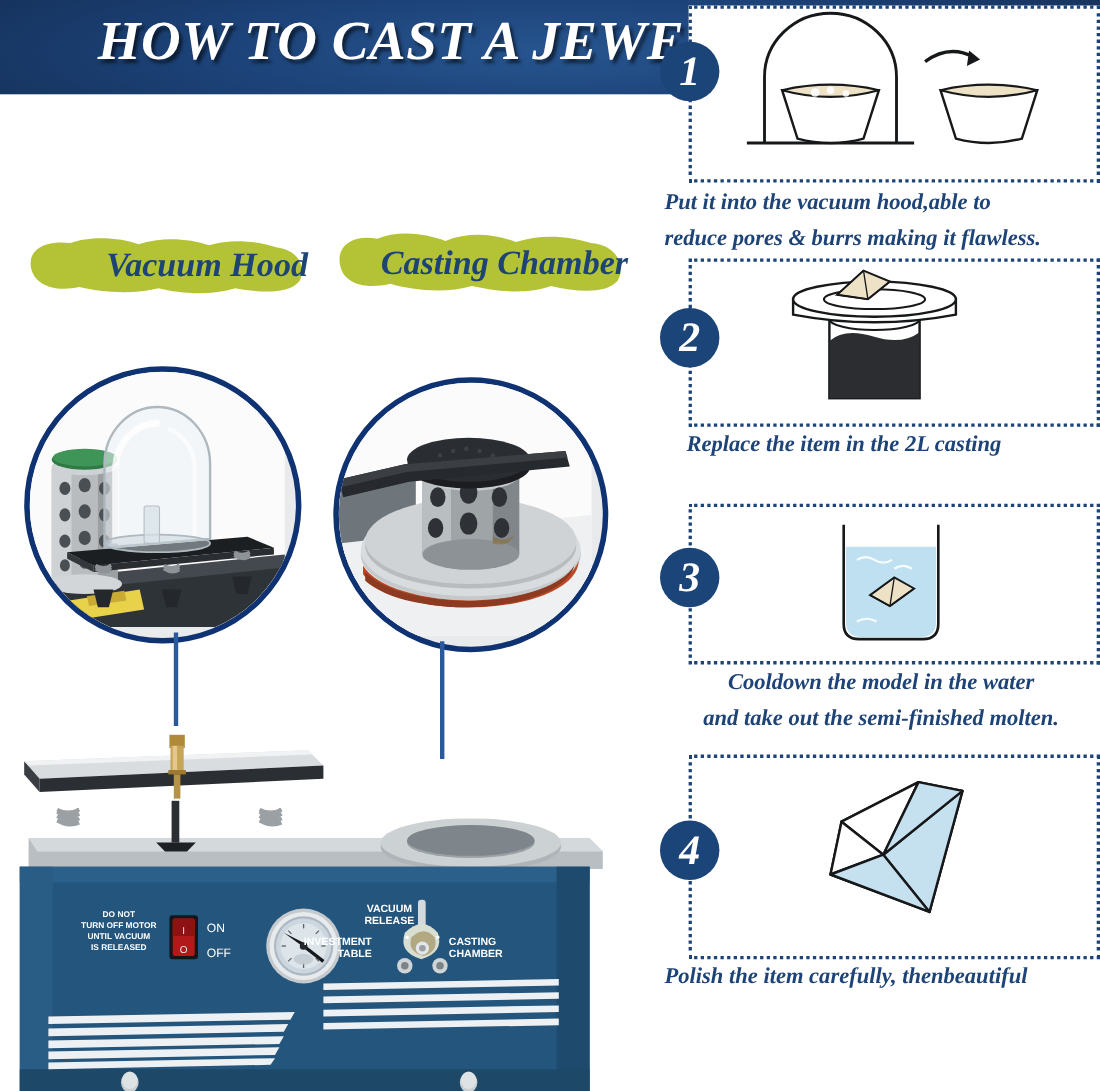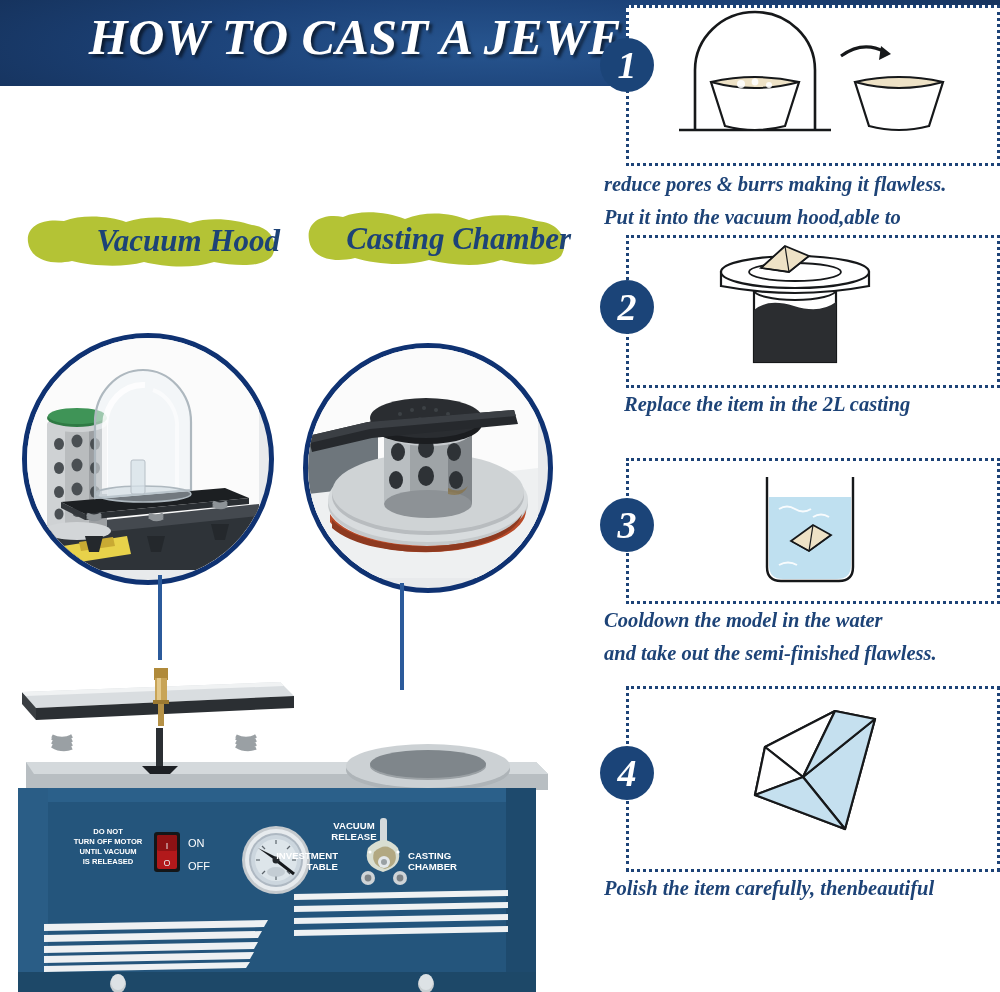--- a/index.html
+++ b/index.html
@@ -39,21 +39,21 @@
 
   
   .step{position:absolute;left:600px;width:398px;}
   .dbox{position:absolute;left:26px;border:3px dotted #1d4377;background:#fff;}
   .num{position:absolute;left:0;width:54px;height:54px;border-radius:50%;
        background:#1b4478;color:#fff;font-size:38px;font-weight:bold;font-style:italic;
        display:flex;align-items:center;justify-content:center;z-index:5;
        font-family:"Liberation Serif",serif;}
   .cap{position:absolute;left:4px;width:394px;color:#1d4377;
        font-size:20.5px;font-weight:bold;font-style:italic;line-height:1.62;}
-  .cap.ctr{}
+  .cap.ctr{text-align:center;}
 </style>
 </head>
 <body>
 
 <div class="banner">
   <div class="banner-inner"></div>
   <div class="banner-title">HOW TO CAST A JEWELRY MODEL</div>
 </div>
 
 <div class="hl" id="hl-hood">
@@ -331,22 +331,22 @@
           <circle cx="140" cy="77" r="3"></circle>
       </g>
       <path d="M212,48 q22,-16 44,-4" fill="none" stroke="#16181a" stroke-width="3"></path>
       <path d="M252,38 L262,46 L250,52 Z" fill="#16181a"></path>
       <path d="M226,74 L314,74 L300,118 Q270,126 240,118 Z" fill="#ffffff" stroke="#16181a" stroke-width="2.2"></path>
       <path d="M226,74 Q270,64 314,74 Q270,86 226,74 Z" fill="#eee2c6" stroke="#16181a" stroke-width="2"></path>
     </svg>
   </div>
   <div class="num" style="top:38px;">1</div>
   <div class="cap" style="top:168px;">
+    <div>Put it into the vacuum hood,able to</div>
     <div>reduce pores &amp; burrs making it flawless.</div>
-    <div>Put it into the vacuum hood,able to</div>
   </div>
 </div>
 
 <div class="step">
   <div class="dbox" style="top:235px;height:147px;width:368px;">
     <svg width="362" height="141" viewBox="0 0 362 141">
       <rect x="125" y="52" width="82" height="72" fill="#ffffff" stroke="#16181a" stroke-width="2.2"></rect>
       <path d="M125,72 q14,-12 40,-4 q26,8 42,-4 L207,124 L125,124 Z" fill="#2b2d30"></path>
       <ellipse cx="166" cy="52" rx="41" ry="10" fill="#ffffff" stroke="#16181a" stroke-width="2"></ellipse>
       <path d="M92,34 L240,34 L240,48 Q166,62 92,48 Z" fill="#ffffff" stroke="#16181a" stroke-width="2.2"></path>
@@ -379,21 +379,21 @@
       <g>
         <path d="M162,80 L184,64 L202,74 L180,90 Z" fill="#eee2c6" stroke="#16181a" stroke-width="1.8"></path>
         <path d="M162,80 L180,90 L202,74" fill="none" stroke="#16181a" stroke-width="1.3"></path>
         <path d="M184,64 L180,90" fill="none" stroke="#16181a" stroke-width="1.2"></path>
       </g>
     </svg>
   </div>
   <div class="num" style="top:498px;">3</div>
   <div class="cap ctr" style="top:604px;">
     <div>Cooldown the model in the water</div>
-    <div>and take out the semi-finished flawless.</div>
+    <div>and take out the semi-finished molten.</div>
   </div>
 </div>
 
 <div class="step">
   <div class="dbox" style="top:686px;height:180px;width:368px;">
     <svg width="362" height="174" viewBox="0 0 362 174">
       <g stroke="#16181a" stroke-width="2.2" fill="none" stroke-linejoin="round">
         <path d="M136,58 L206,22 L246,30 L216,140 Z" fill="#ffffff"></path>
         <path d="M136,58 L216,140 L126,106 Z" fill="#ffffff"></path>
         <path d="M136,58 L174,88 L206,22 Z" fill="#ffffff"></path>

